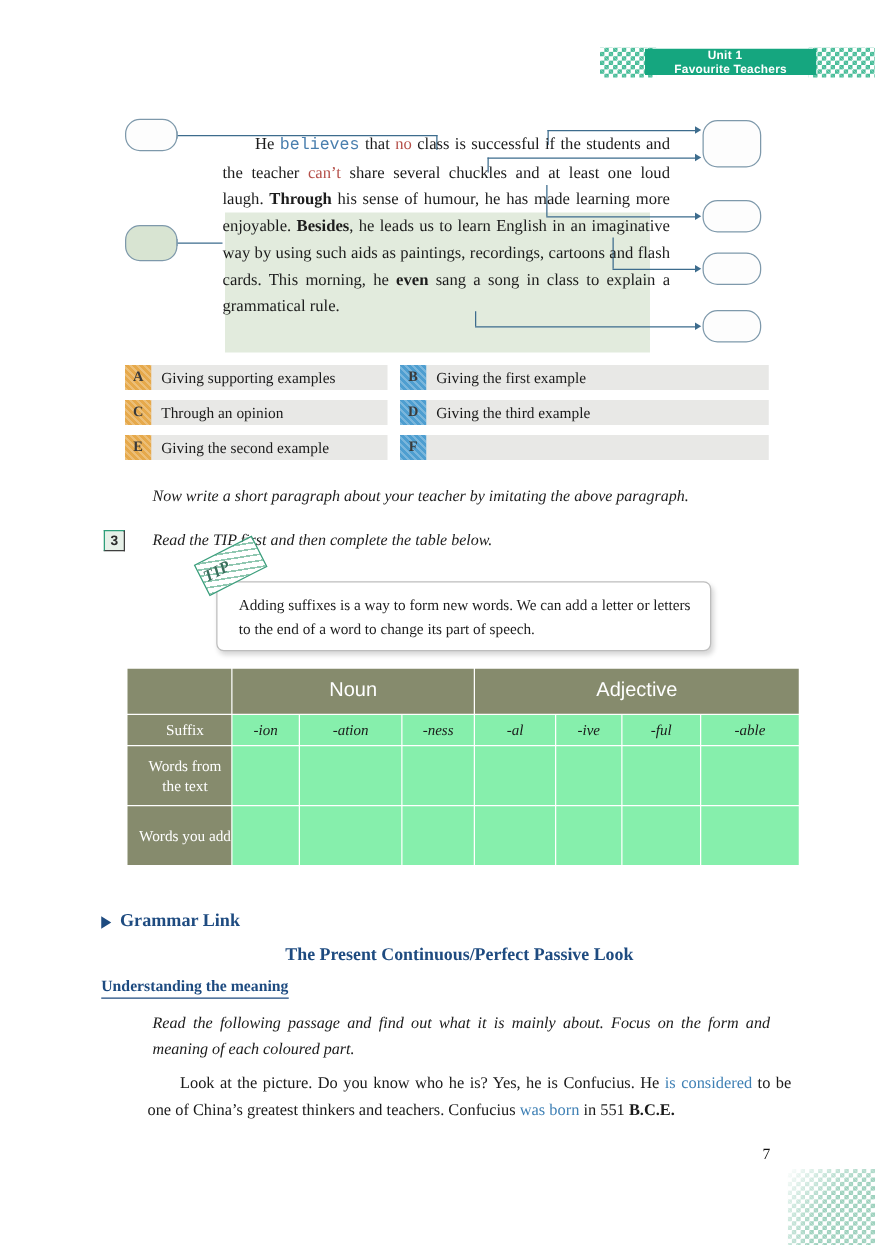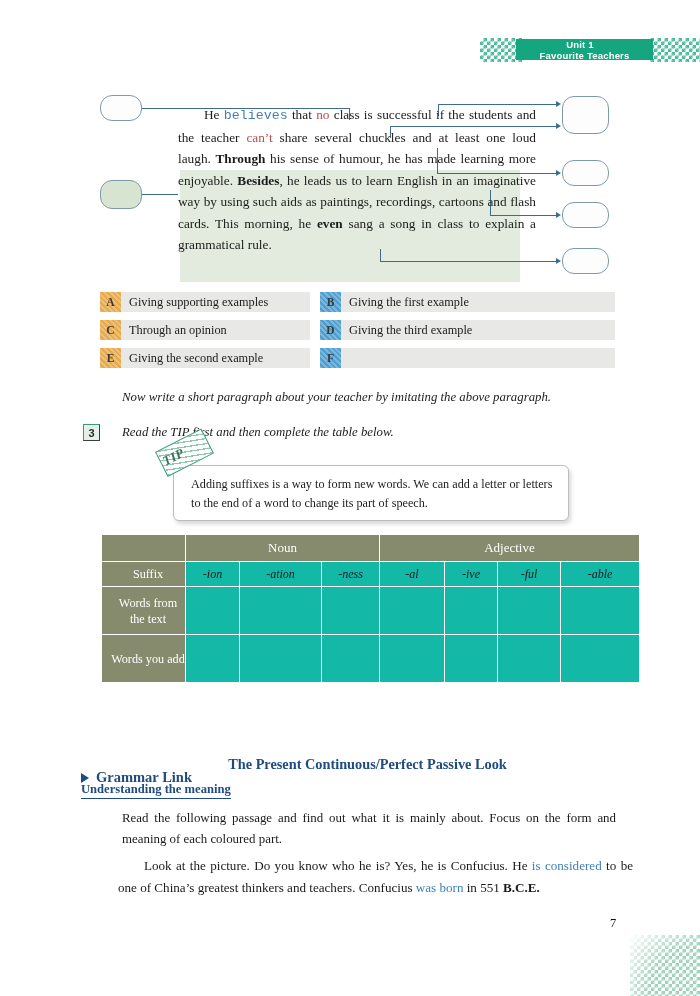--- a/index.html
+++ b/index.html
@@ -189,49 +189,49 @@
     font-size: 12px;
   }
   #suffix-table td, #suffix-table th {
     padding: 0; margin: 0;
     text-align: center;
     vertical-align: middle;
     font-weight: normal;
   }
   .th-grp {
     background: #868b6d; color: #ffffff;
-    font-family: Liberation Serif, serif;
-    font-weight: bold; font-size: 13px;
-    height: 26px;
+    font-family: Liberation Sans, sans-serif;
+    font-weight: bold; font-size: 16px;
+    height: 36px;
   }
   .th-side {
     background: #868b6d; color: #ffffff;
     font-weight: bold; font-size: 12.2px;
     text-align: left; padding-left: 9px !important;
     width: 83px;
   }
-  .cell { background: #14b8a6; }
+  .cell { background: #86efac; }
   .cell.suffix { font-style: italic; height: 24px; }
   .cell.example { height: 24px; }
   .cell.blank { height: 47px; }
   .th-side.tall { height: 47px; line-height: 16px; }
   .col-ion   { width: 53px; }
   .col-ation { width: 81px; }
   .col-ness  { width: 57px; }
   .col-al    { width: 64px; }
   .col-ive   { width: 52px; }
   .col-ful   { width: 62px; }
   .col-able  { width: 78px; }
 
   
   #grammar-link {
     position: absolute; left: 81px; top: 729px;
     font-size: 14.5px; font-weight: bold;
     color: #1e4b80;
-    display: flex; align-items: center; margin-top: 40px;
+    display: flex; align-items: center;
   }
   #grammar-link .tri {
     width: 0; height: 0;
     border-top: 5px solid transparent;
     border-bottom: 5px solid transparent;
     border-left: 8px solid #1e4b80;
     margin-right: 7px;
   }
   #grammar-subtitle {
     position: absolute; left: 0px; top: 756px;
@@ -245,21 +245,21 @@
     font-size: 12.6px; font-weight: bold;
     color: #1e4b80;
     border-bottom: 1.1px solid #1e4b80;
     padding-bottom: 1px;
   }
 
   
   #read-instr {
     position: absolute; left: 122px; top: 808px;
     width: 494px;
-    font-size: 12.9px; 
+    font-size: 12.9px; font-style: italic;
     line-height: 21px;
     text-align: justify; text-align-last: left;
   }
   #passage {
     position: absolute; left: 118px; top: 855px;
     width: 515px;
     font-size: 13.1px; line-height: 22px;
     text-align: justify; text-align-last: left;
   }
   #passage .indent { display:inline-block; width: 26px; }

